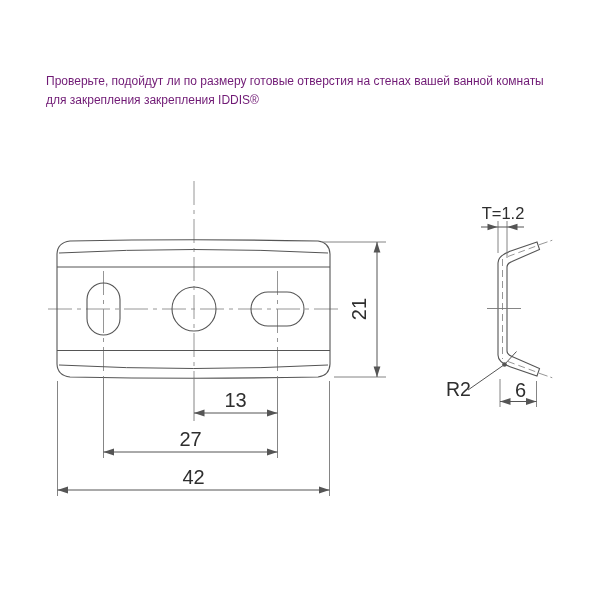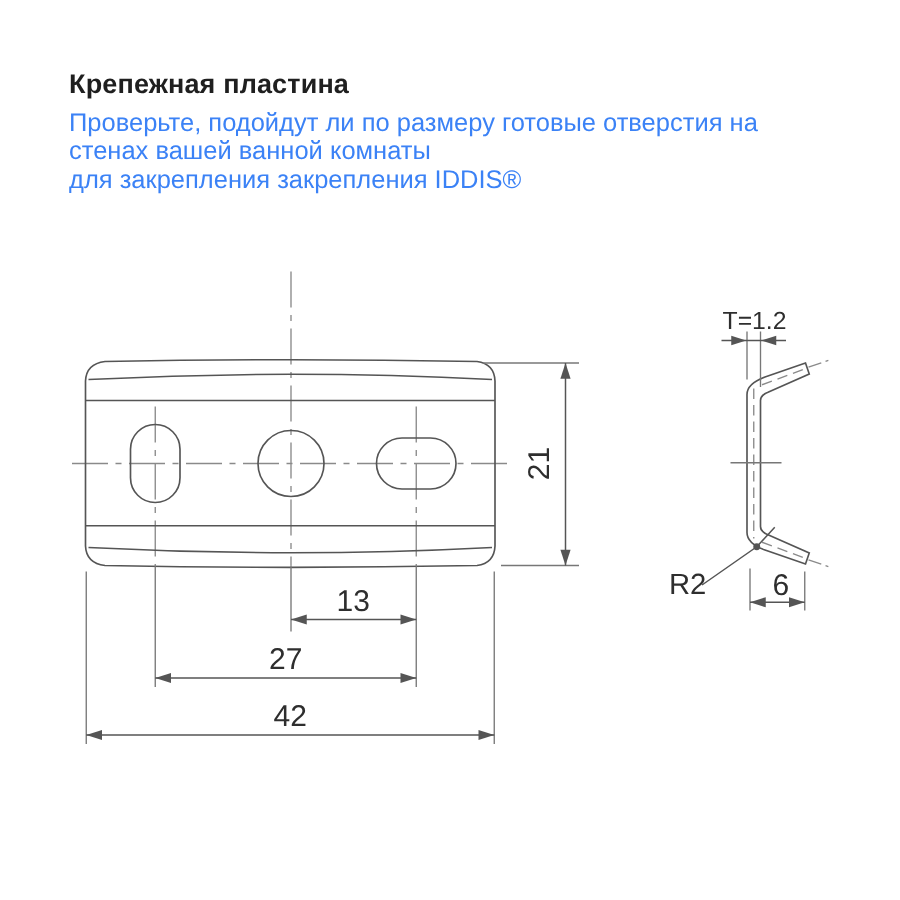--- a/index.html
+++ b/index.html
@@ -13,23 +13,23 @@
     left: 46px; top: 46px;
     font-size: 18px;
     font-weight: 700;
     color: #1f1f1f;
     letter-spacing: 0.1px;
   }
   .description {
     position: absolute;
     left: 46px; top: 72px;
     width: 505px;
-    font-size: 17px;
+    font-size: 12px;
     line-height: 19px;
-    color: #3b82f6;
+    color: #701a75;
   }
   svg.drawing {
     position: absolute;
     left: 0; top: 0;
   }
   svg.drawing * { vector-effect: non-scaling-stroke; }
 
   .outline     { fill: none; stroke: #555; stroke-width: 1.1; }
   .thin        { fill: none; stroke: #555; stroke-width: 1; }
   .centerline  { fill: none; stroke: #8a8a8a; stroke-width: 0.9; stroke-dasharray: 24 5 4 5; }
@@ -44,21 +44,20 @@
     font-size: 20px;
   }
   .dimtext.small { font-size: 16.5px; }
   .dimtext.r2 { font-size: 19.5px; }
 </style>
 </head>
 <body>
 
 <div class="page">
 
-  <h1 class="title">Крепежная пластина</h1>
 
   <p class="description"><span>Проверьте, подойдут ли по размеру готовые отверстия на стенах вашей ванной комнаты</span><br><span>для закрепления закрепления IDDIS®</span></p>
 
   <svg class="drawing" width="600" height="600" viewBox="0 0 600 600">
 
     <g>
 
       <path class="centerline" d="M 48 309 H 340"></path>
       <path class="centerline" d="M 194 181 V 377"></path>
       <path class="centerline" d="M 103.5 271 V 377"></path>

